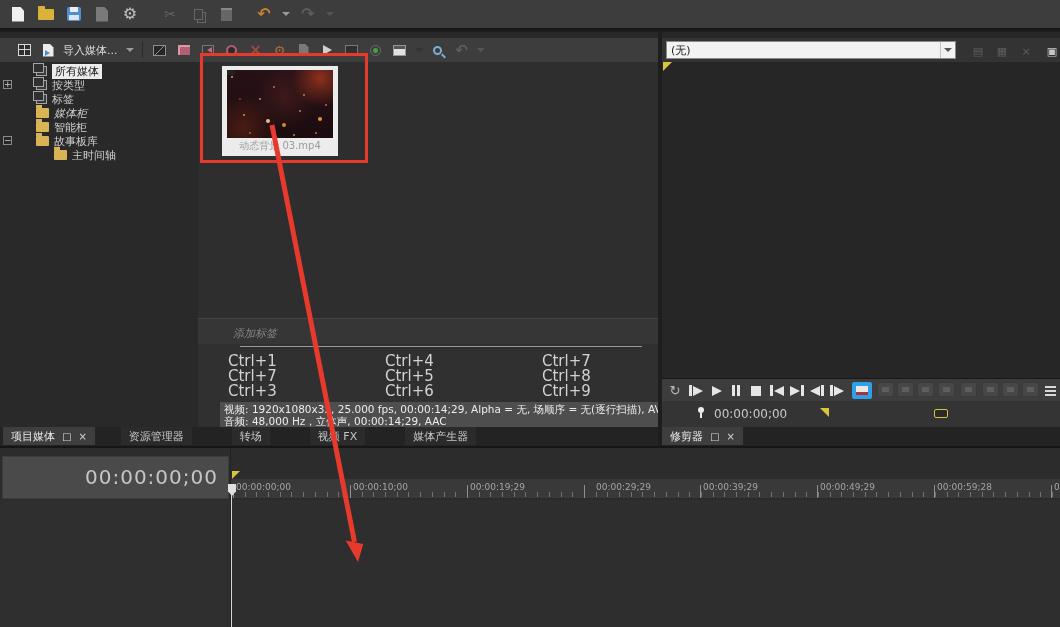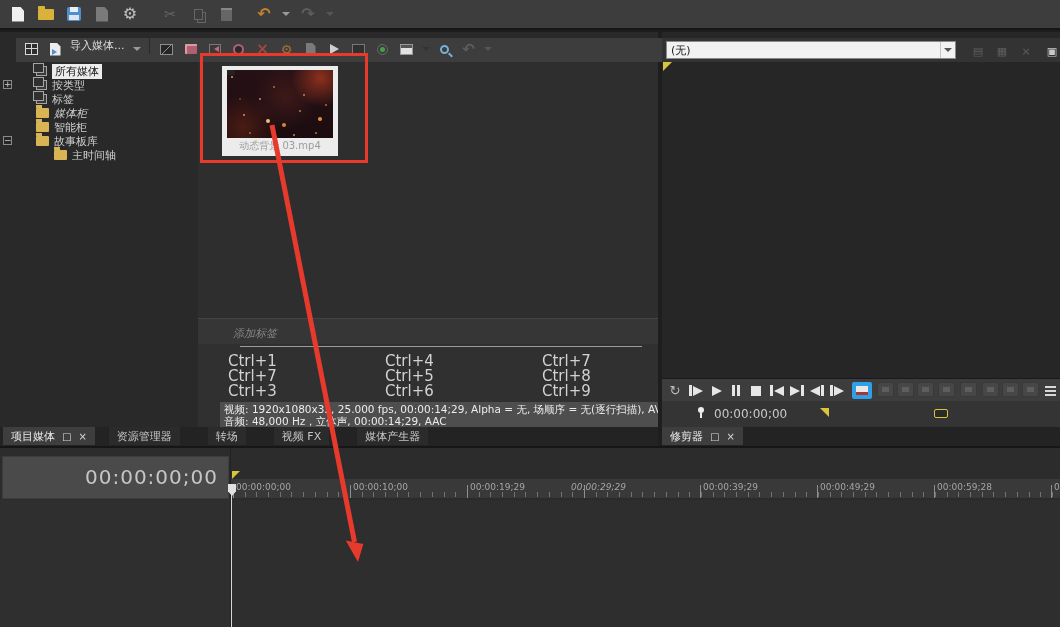--- a/index.html
+++ b/index.html
@@ -21,21 +21,21 @@
   .ic-page.dim { background:#7a7a7a; }
   .ic-folder { position:relative; width:16px; height:11px; background:#d9b13b; border-radius:1px; }
   .ic-folder:before { content:""; position:absolute; left:0; top:-3px; width:7px; height:3px; background:#d9b13b; border-radius:1px 1px 0 0; }
   .ic-save { position:relative; width:14px; height:14px; background:#4f8fd0; border-radius:2px; }
   .ic-save:before { content:""; position:absolute; left:3px; top:0; width:8px; height:5px; background:#e8eef5; }
   .ic-save:after { content:""; position:absolute; left:2px; bottom:1px; width:10px; height:5px; background:#dde6f0; }
   .glyph { line-height:1; }
 
   
   #dock-left { left:0; top:32px; width:658px; height:414px; background:#292929; }
-  #pm-toolbar { left:16px; top:6px; width:658px; height:24px; background:#3d3d3d; display:flex; padding-left:4px; gap:2px; }
+  #pm-toolbar { left:0; top:6px; width:658px; height:24px; background:#3d3d3d; display:flex; align-items:center; padding-left:13px; gap:2px; }
   #pm-toolbar .tbtn { width:22px; }
   .ic-grid { width:13px; height:12px; border:1px solid #d8d8d8; background:
       linear-gradient(#d8d8d8,#d8d8d8) 0 4px/100% 1px no-repeat,
       linear-gradient(#d8d8d8,#d8d8d8) 5px 0/1px 100% no-repeat,#2f2f2f; }
   .ic-import { position:relative; width:11px; height:13px; background:#ececec; clip-path:polygon(0 0,65% 0,100% 30%,100% 100%,0 100%); }
   .ic-import:after { content:""; position:absolute; left:2px; top:6px; width:0; height:0; border-top:3px solid transparent; border-bottom:3px solid transparent; border-left:5px solid #4f8fd0; }
   #import-label { color:#dcdcdc; font-size:11px; margin:0 4px 0 2px; }
   .ic-slide { width:13px; height:11px; border:1px solid #8e8e8e; background:linear-gradient(135deg,transparent 46%,#8e8e8e 46%,#8e8e8e 54%,transparent 54%),#262626; }
   .ic-capture { width:12px; height:10px; background:#b06070; box-shadow:inset 2px 2px 0 #d89aa6; border-radius:1px; }
   .ic-device { width:12px; height:10px; background:#3a3a3a; border:1px solid #777; position:relative; }
@@ -84,21 +84,21 @@
   #add-tag { left:35px; top:7px; font-size:11px; font-style:italic; color:#858585; }
   #tag-hr { left:42px; top:28px; width:402px; border-top:1px solid #9a9a9a; }
   .sc-col { position:absolute; top:36px; font-size:15px; color:#d2d2d2; line-height:15px; }
 
   
   #info-bar { left:22px; top:340px; width:438px; height:25px; background:#4e4e4e; color:#ececec; font-size:10.5px; line-height:12px; padding:1px 4px; white-space:nowrap; overflow:hidden; }
 
   
   .tabstrip { background:#232323; display:flex; align-items:flex-start; }
   #pm-tabs { left:0; top:395px; width:658px; height:19px; }
-  .tab { height:18px; display:flex; align-items:center; font-size:11px; color:#c6c6c6; padding:0 8px; background:#2b2b2b; margin-right:14px; white-space:nowrap; }
+  .tab { height:18px; display:flex; align-items:center; font-size:11px; color:#c6c6c6; padding:0 8px; background:#2b2b2b; margin-right:26px; white-space:nowrap; }
   .tab.active { background:#3e3e3e; color:#ececec; }
   .tab .tctl { margin-left:7px; font-size:10px; color:#d8d8d8; }
 
   
   #dock-right { left:662px; top:32px; width:398px; height:414px; background:#272727; }
   #preset-row { left:0; top:6px; width:398px; height:24px; background:#333; }
   #preset-dd { left:4px; top:3px; width:290px; height:18px; background:#f2f2f2; border:1px solid #8a8a8a; display:flex; align-items:center; }
   #preset-value { flex:1; font-size:11px; color:#222; padding-left:4px; }
   #preset-dd .ddbtn { width:15px; height:16px; display:flex; align-items:center; justify-content:center; border-left:1px solid #c5c5c5; }
   .gicon { position:absolute; top:5px; width:20px; height:16px; display:flex; align-items:center; justify-content:center; font-size:11px; color:#5e5e5e; }
@@ -452,21 +452,21 @@
 
     <div id="ruler" class="abs">
       <div id="ruler-minors"></div>
       <span class="majortick" style="left:2px;"></span>
         <span class="rlabel" style="left:5px;">00:00:00;00</span>
       <span class="majortick" style="left:119px;"></span>
         <span class="rlabel" style="left:122px;">00:00:10;00</span>
       <span class="majortick" style="left:236px;"></span>
         <span class="rlabel" style="left:239px;">00:00:19;29</span>
       <span class="majortick" style="left:353px;"></span>
-        <span class="rlabel" style="left:340px;font-style:italic;">00:00:29;29</span>
+        <span class="rlabel" style="left:365px;">00:00:29;29</span>
       <span class="majortick" style="left:469px;"></span>
         <span class="rlabel" style="left:472px;">00:00:39;29</span>
       <span class="majortick" style="left:586px;"></span>
         <span class="rlabel" style="left:589px;">00:00:49;29</span>
       <span class="majortick" style="left:703px;"></span>
         <span class="rlabel" style="left:706px;">00:00:59;28</span>
       <span class="majortick" style="left:820px;"></span>
         <span class="rlabel" style="left:823px;">00:01:09;28</span>
     </div>
 

